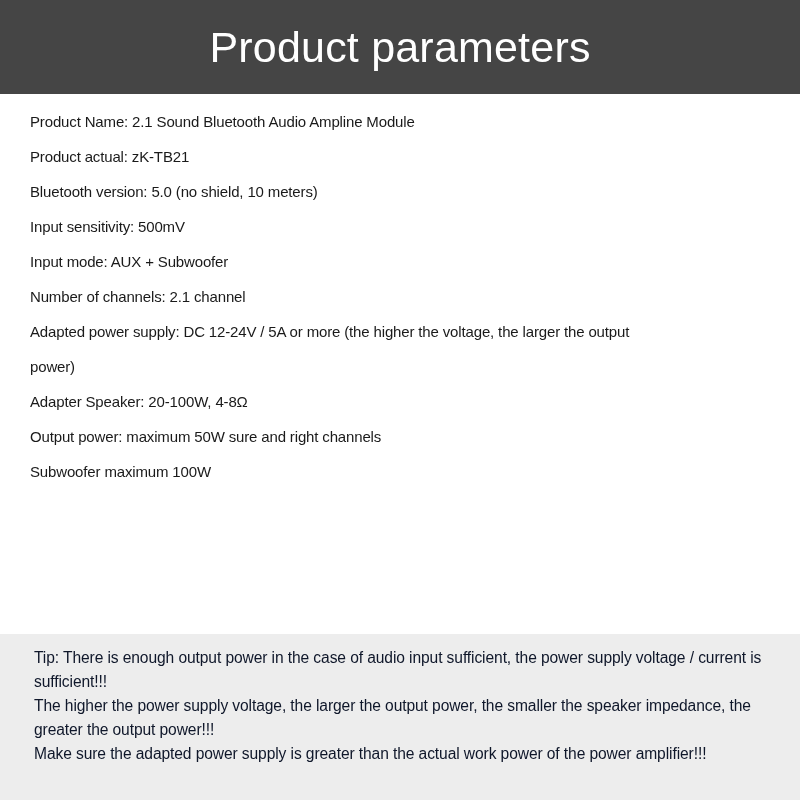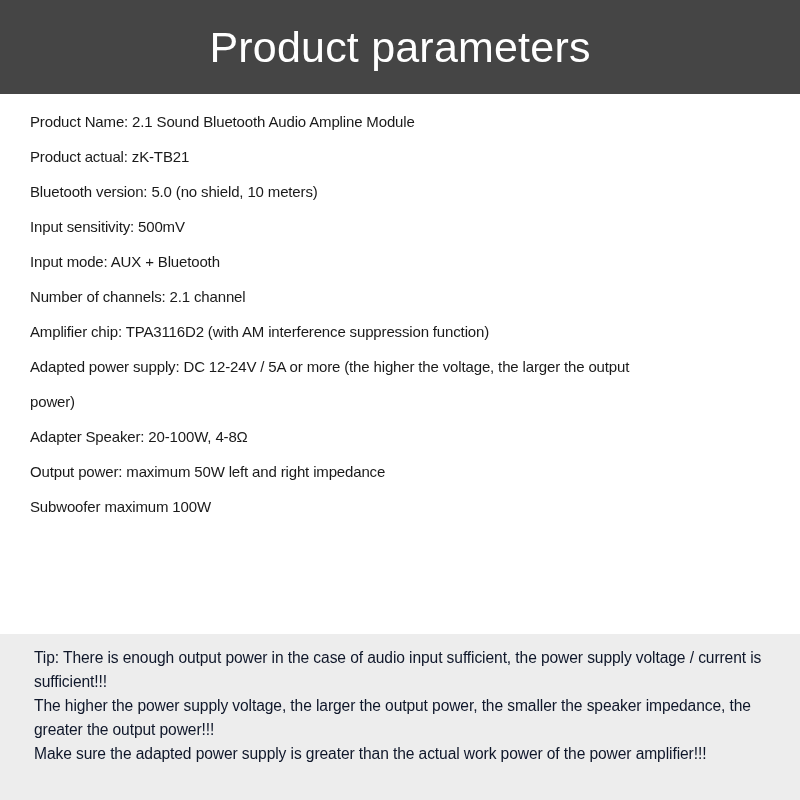--- a/index.html
+++ b/index.html
@@ -100,26 +100,25 @@
   <div class="header-band">
     <div class="header-title">Product parameters</div>
   </div>
 
   <div class="spec-area">
     <ul class="spec-list">
       <li class="spec-line">Product Name: 2.1 Sound Bluetooth Audio Ampline Module</li>
       <li class="spec-line">Product actual: zK-TB21</li>
       <li class="spec-line">Bluetooth version: 5.0 (no shield, 10 meters)</li>
       <li class="spec-line">Input sensitivity: 500mV</li>
-      <li class="spec-line">Input mode: AUX + Bluetooth</li>
+      <li class="spec-line">Input mode: AUX + Subwoofer</li>
       <li class="spec-line">Number of channels: 2.1 channel</li>
-      <li class="spec-line">Amplifier chip: TPA3116D2 (with AM interference suppression function)</li>
       <li class="spec-line">Adapted power supply: DC 12-24V / 5A or more (the higher the voltage, the larger the output power)</li>
       <li class="spec-line">Adapter Speaker: 20-100W, 4-8Ω</li>
-      <li class="spec-line">Output power: maximum 50W left and right impedance</li>
+      <li class="spec-line">Output power: maximum 50W sure and right channels</li>
       <li class="spec-line">Subwoofer maximum 100W</li>
     </ul>
   </div>
 
   <div class="tip-band">
     <ul class="tip-list">
       <li class="tip-line">Tip: There is enough output power in the case of audio input sufficient, the power supply voltage / current is sufficient!!!</li>
       <li class="tip-line">The higher the power supply voltage, the larger the output power, the smaller the speaker impedance, the greater the output power!!!</li>
       <li class="tip-line">Make sure the adapted power supply is greater than the actual work power of the power amplifier!!!</li>
     </ul>

